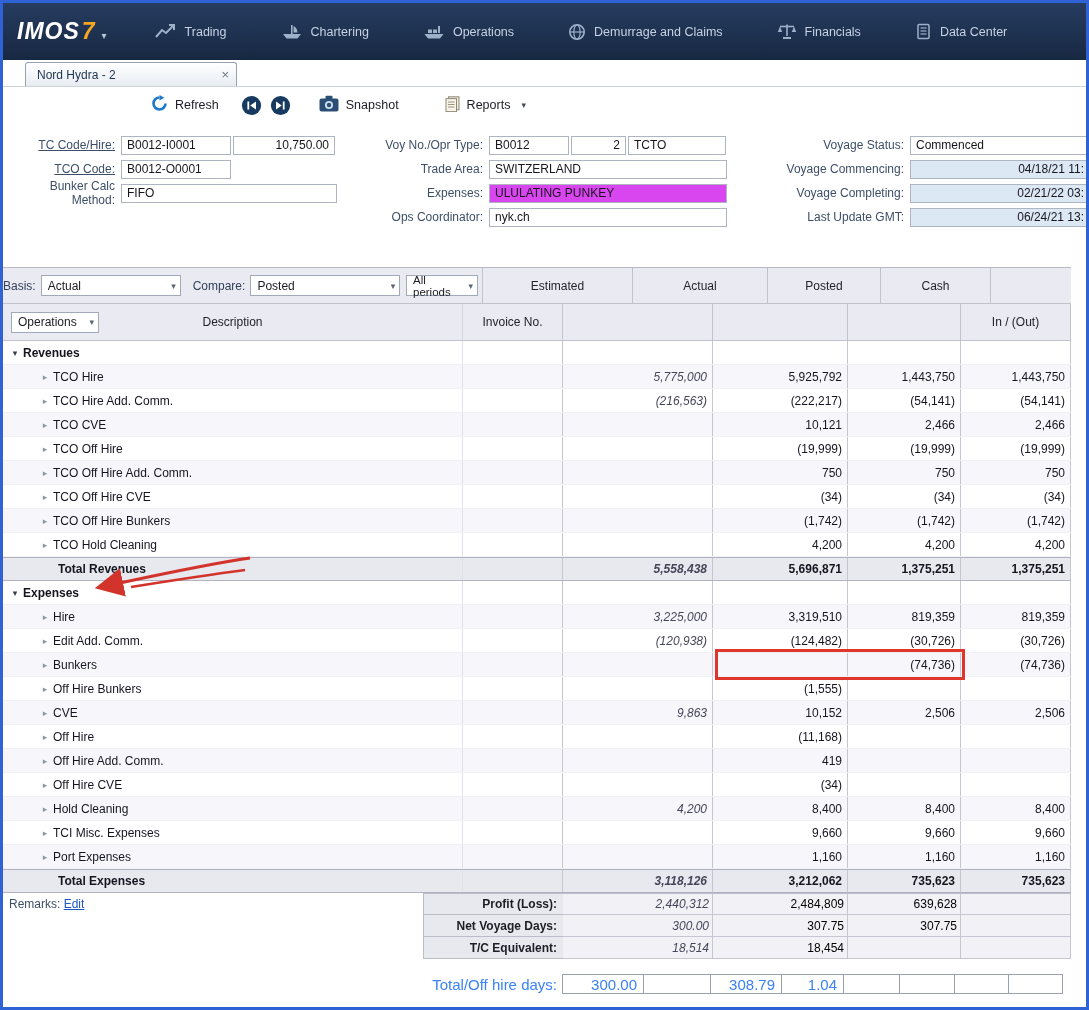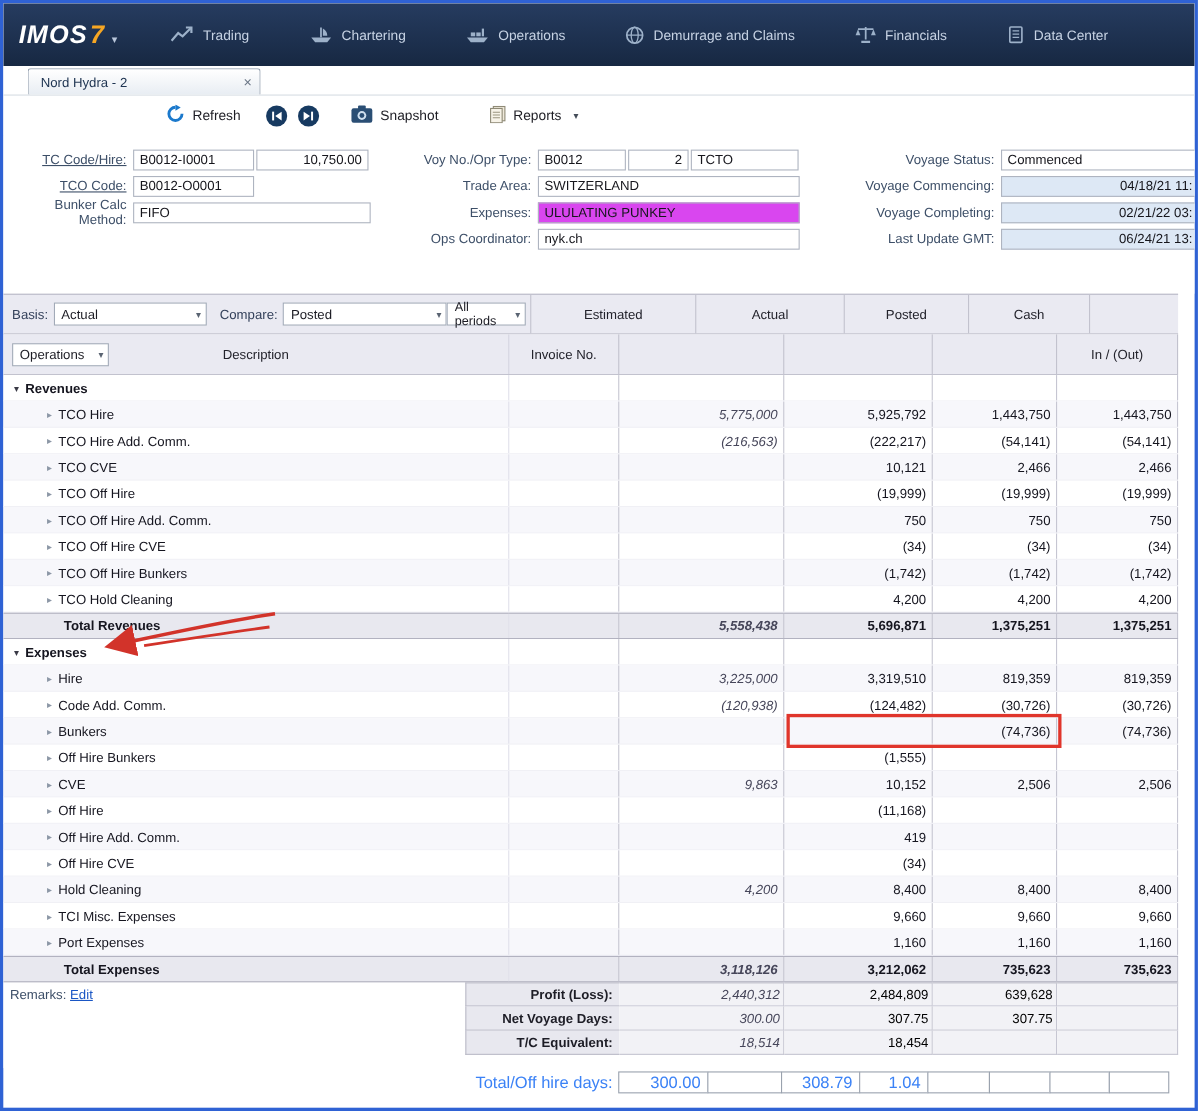--- a/index.html
+++ b/index.html
@@ -47,21 +47,21 @@
   .ffield.ro-gray { background:#d946ef; }
   .ffield.ro-blue { background:#dde8f5; }
   .ml2 { margin-left:2px; }
 
   .gap { height:28px; background:#fff; }
 
   
   .pnl { width:1068px; }
   .pnl-head { display:flex; height:37px; background:#eaeaf2; border-top:1px solid #b9b9c6;
               border-bottom:1px solid #c2c2ce; align-items:stretch; box-sizing:border-box; font-size:12px; color:#23232c; }
-  .h-left { width:480px; display:flex; align-items:center; padding-left:8px; box-sizing:border-box;
+  .h-left { width:480px; display:flex; align-items:center; box-sizing:border-box;
             border-right:1px solid #c2c2ce; }
   .h-col { display:flex; align-items:center; justify-content:center; border-right:1px solid #c2c2ce; box-sizing:border-box; }
   .w-est { width:150px; } .w-act { width:135px; } .w-post { width:113px; } .w-cash { width:110px; }
   .h2-desc { width:460px; position:relative; display:flex; align-items:center; justify-content:center;
              border-right:1px solid #d5d5e0; box-sizing:border-box; }
   .h2-inv { width:100px; display:flex; align-items:center; justify-content:center;
             border-right:1px solid #c2c2ce; box-sizing:border-box; }
   .ctrl-label { margin-right:5px; color:#33405a; }
   .select { display:flex; align-items:center; justify-content:space-between; background:#fff;
             border:1px solid #a2aab8; height:21px; padding:0 4px 0 6px; font-size:12px; color:#1c1c24;
@@ -476,21 +476,21 @@
           </div>
           <div class="c c-inv"></div>
           <div class="c c-est">3,225,000</div>
           <div class="c c-act">3,319,510</div>
           <div class="c c-post">819,359</div>
           <div class="c c-cash">819,359</div>
         </div>
         <div class="prow item">
           <div class="c c-desc">
             <span class="tw">▸</span>
-            <span class="rlabel">Code Add. Comm.</span>
+            <span class="rlabel">Edit Add. Comm.</span>
           </div>
           <div class="c c-inv"></div>
           <div class="c c-est">(120,938)</div>
           <div class="c c-act">(124,482)</div>
           <div class="c c-post">(30,726)</div>
           <div class="c c-cash">(30,726)</div>
         </div>
         <div class="prow item alt">
           <div class="c c-desc">
             <span class="tw">▸</span>

